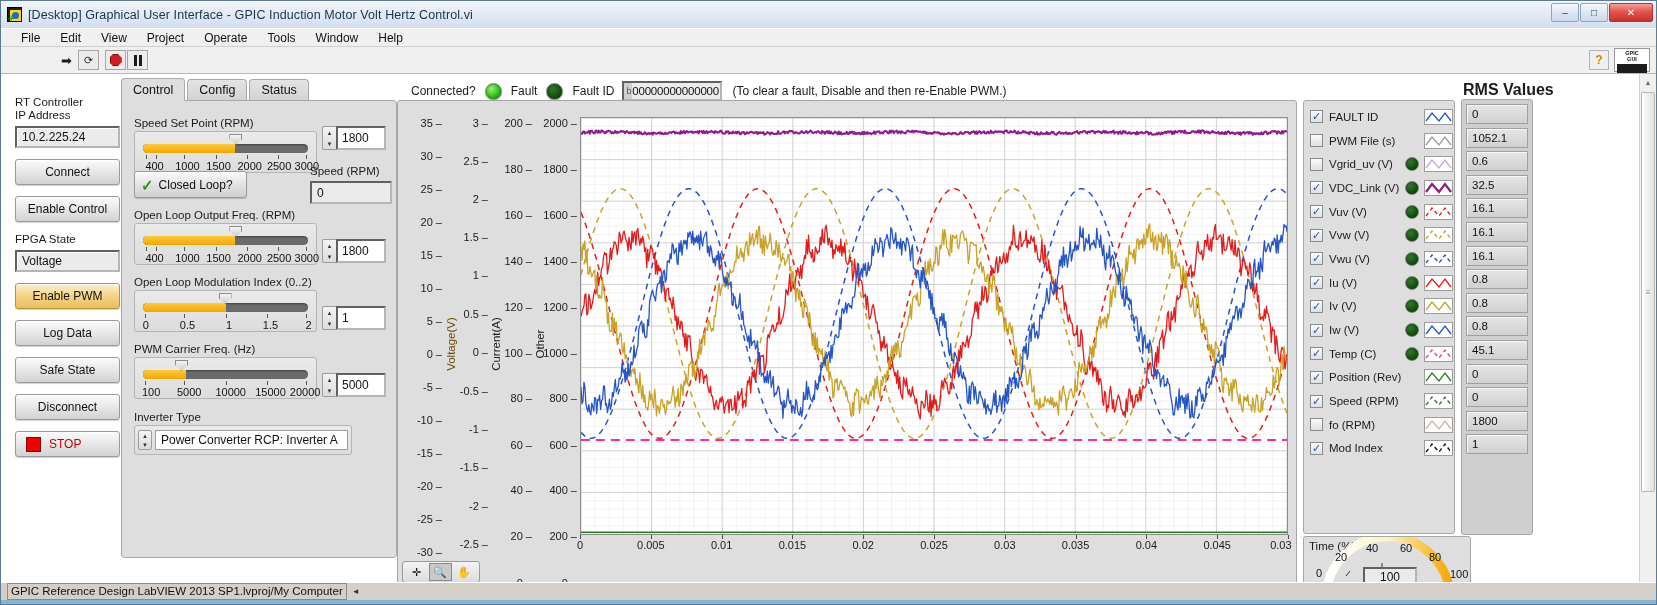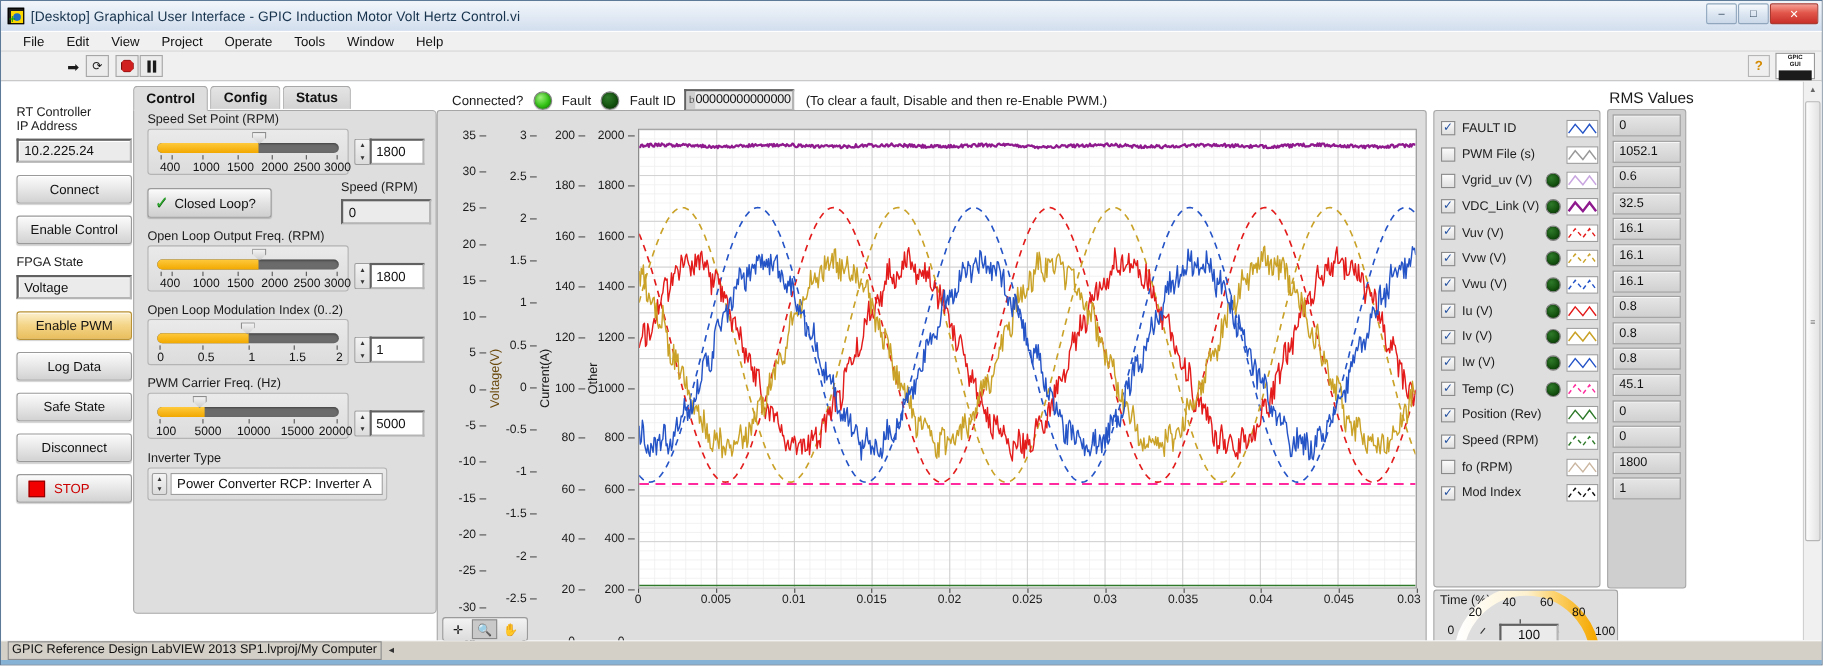--- a/index.html
+++ b/index.html
@@ -115,21 +115,21 @@
   .lv-btn.amber {
     background:linear-gradient(180deg,#fdf0cf 0%,#f4d588 48%,#e9be5d 100%);
     border-color:#b99236;
   }
   .lv-btn.stop {
     gap:8px; justify-content:flex-start; padding-left:10px; color:#c00;
   }
   .stop-sq { width:15px; height:15px; background:#f20000; border:1px solid #8e0000; }
   
   #tabpanel { position:absolute; left:120px; top:4px; width:276px; bottom:24px; }
-  #tabrow { display:flex; height:23px; align-items:flex-start;font-weight:bold; }
+  #tabrow { display:flex; height:23px; align-items:center; }
   .tab {
     height:21px; padding:0 11px; font-size:12.5px; color:#111;
     border:1px solid #a8a8a8; border-bottom:none;
     border-radius:4px 4px 0 0; line-height:20px;
     background:linear-gradient(180deg,#e4e4e4,#d3d3d3);
     margin-right:2px;
   }
   .tab.active { height:23px; line-height:22px; background:#dedede; border-bottom:1px solid #dedede; position:relative; z-index:3; }
   #tabbody {
     position:absolute; left:0; right:0; top:22px; bottom:0;
@@ -264,21 +264,21 @@
     width:14px; height:14px; border-radius:50%; flex:0 0 14px;
     background:radial-gradient(circle at 35% 30%,#2f7a2a,#14520f 60%,#093806);
     border:1px solid #7e7e7e; box-shadow:inset 0 0 2px rgba(0,0,0,.4);
   }
   .lled.blank { background:none; border:none; box-shadow:none; }
   .swatch {
     width:29px; height:16px; margin-left:5px; background:#fff; border:1px solid #9c9c9c;
     flex:0 0 29px;
   }
   
-  #rmslabel { position:absolute; left:1462px; top:7px; font-size:14px; color:#1b1b1b; }
+  #rmslabel { position:absolute; left:1462px; top:7px; font-size:16px; color:#1b1b1b;font-weight:bold; }
   #rmscol {
     position:absolute; left:1460px; top:25px; width:72px; height:436px;
     background:#cfcfcf; border:1px solid #a6a6a6; border-radius:3px;
     padding:4px 4px 0 4px;
   }
   .rms {
     height:20px; margin-bottom:3.6px; border:1px solid #a0a0a0;
     background:linear-gradient(180deg,#e6e6e6,#d0d0d0);
     box-shadow:inset 1px 1px 0 #f6f6f6;
     display:flex; align-items:center; padding-left:5px; font-size:11.5px; color:#111;
@@ -400,21 +400,21 @@
     </div>
 
     <div id="tabpanel">
       <div id="tabrow">
         <div class="tab active">Control</div>
         <div class="tab">Config</div>
         <div class="tab">Status</div>
       </div>
       <div id="tabbody">
 
-        <div class="grp" style="top:2px;">
+        <div class="grp" style="top:16px;">
           <div class="grp-label">Speed Set Point (RPM)</div>
           <div class="slider-wrap">
             <div class="slider-track">
               <div class="slider-fill" style="width:56%"></div>
             </div>
             <div class="slider-thumb" style="left:calc(8px + 56% - 9px)"></div>
             <div class="slider-ticks">
               <i style="left:2%"></i>
                 <i style="left:8%"></i>
                 <i style="left:25%"></i>

